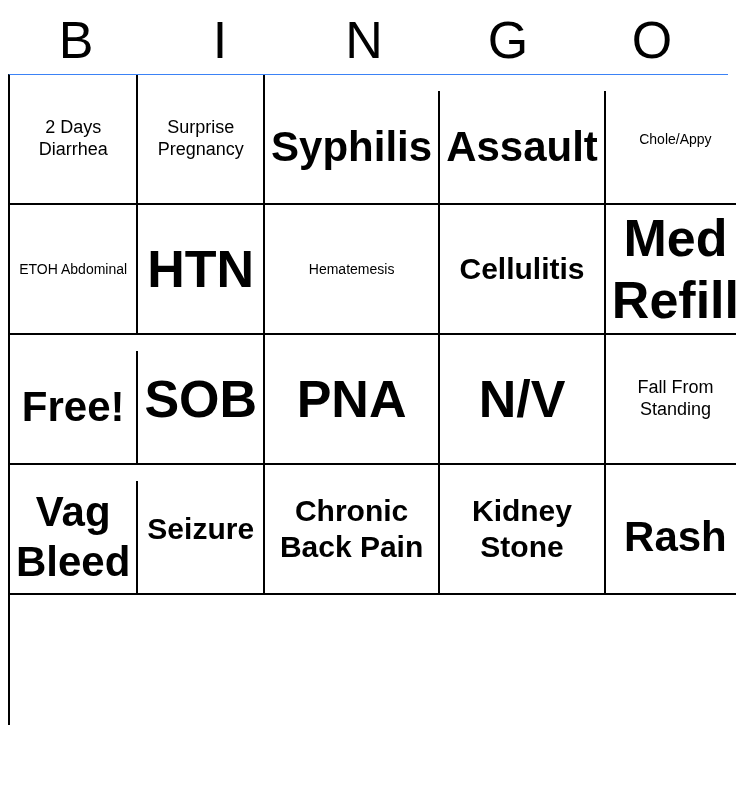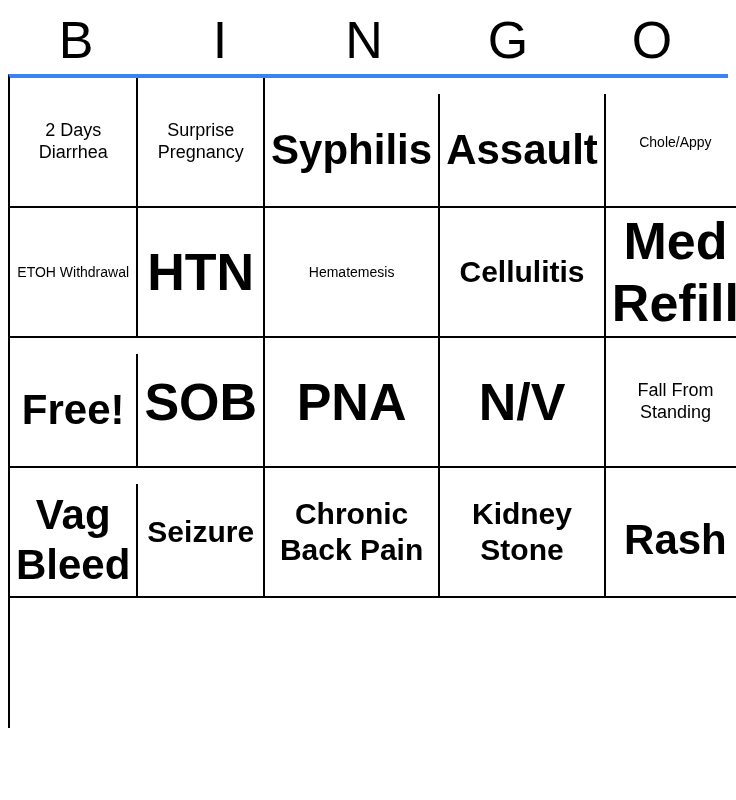--- a/index.html
+++ b/index.html
@@ -38,21 +38,21 @@
       letter-spacing: 8px;
       font-family: Arial, sans-serif;
       color: #000;
     }
 
     .bingo-grid {
       display: grid;
       grid-template-columns: repeat(5, 1fr);
       grid-template-rows: repeat(5, 130px);
       border-left: 2px solid #000;
-      border-top: 4px solid #3b82f6;
+      border-top: 1px solid #3b82f6;
     }
 
     .bingo-cell {
       border-right: 2px solid #000;
       border-bottom: 2px solid #000;
       display: flex;
       align-items: center;
       justify-content: center;
       text-align: center;
       padding: 6px;
@@ -95,21 +95,21 @@
       <div class="bingo-letter">G</div>
       <div class="bingo-letter">O</div>
     </div>
   <div class="bingo-grid">
 
   <div class="bingo-cell size-medium">2 Days Diarrhea</div>
       <div class="bingo-cell size-medium">Surprise Pregnancy</div>
       <div class="bingo-cell size-xlarge">Syphilis</div>
       <div class="bingo-cell size-xlarge">Assault</div>
       <div class="bingo-cell size-small">Chole/Appy</div>
-      <div class="bingo-cell size-small">ETOH Withdrawal</div>
+      <div class="bingo-cell size-small">ETOH Abdominal</div>
       <div class="bingo-cell size-xxlarge">HTN</div>
       <div class="bingo-cell size-small">Hematemesis</div>
       <div class="bingo-cell size-large">Cellulitis</div>
       <div class="bingo-cell size-xxlarge">Med Refill</div>
       <div class="bingo-cell size-xlarge">Free!</div>
       <div class="bingo-cell size-xxlarge">SOB</div>
       <div class="bingo-cell size-xxlarge">PNA</div>
       <div class="bingo-cell size-xxlarge">N/V</div>
       <div class="bingo-cell size-medium">Fall From Standing</div>
       <div class="bingo-cell size-xlarge">Vag Bleed</div>

